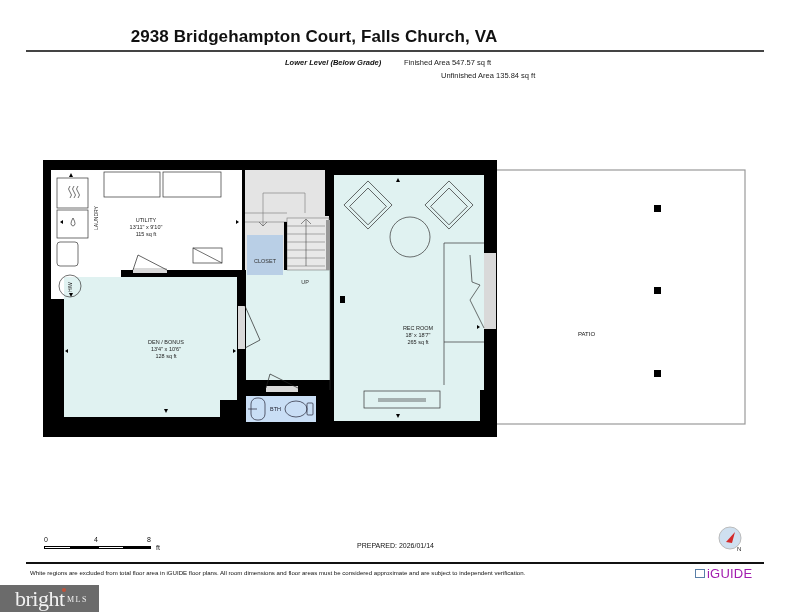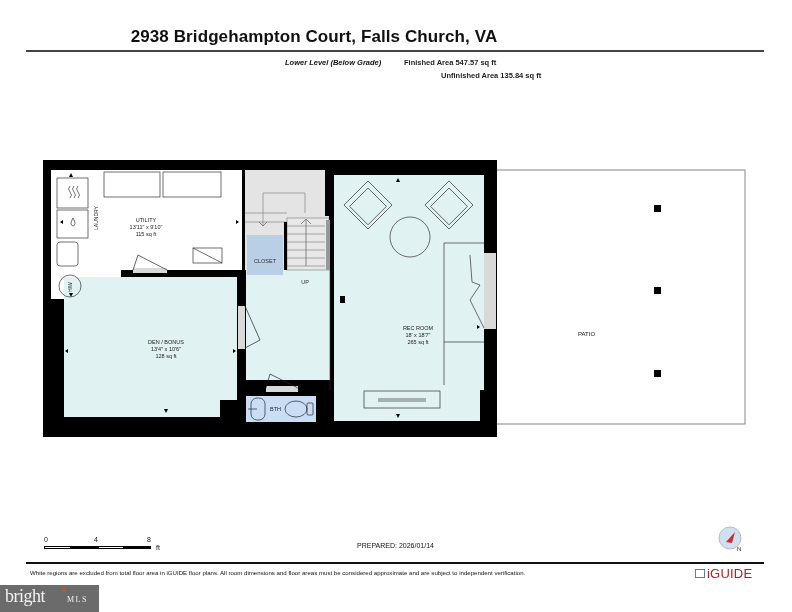--- a/index.html
+++ b/index.html
@@ -1,35 +1,35 @@
 <!DOCTYPE html>
 <html><head>
   <meta charset="utf-8">
   <style>
     * { box-sizing: border-box; margin: 0; padding: 0; }
     html, body { width: 792px; height: 612px; background: #ffffff; overflow: hidden; }
     body { position: relative; font-family: "Liberation Sans", sans-serif; color: #111; }
     .title { position: absolute; left: 0; top: 27px; width: 628px; text-align: center; font-size: 17px; font-weight: bold; letter-spacing: 0.1px; }
     .title-rule { position: absolute; left: 26px; top: 50px; width: 738px; height: 2px; background: #444; }
     .level-label { position: absolute; left: 285px; top: 58px; font-size: 7.5px; font-weight: bold; font-style: italic; }
-    .area-line { position: absolute; left: 404px; font-size: 7.5px; color: #222; font-weight: bold; }
+    .area-line { position: absolute; left: 404px; font-size: 7.5px; color: #222; }
     .plan { position: absolute; left: 0; top: 0; width: 792px; height: 612px; }
     .plan text { font-family: "Liberation Sans", sans-serif; }
     .scale-wrap { position: absolute; left: 44px; top: 536px; width: 130px; height: 20px; }
     .scale-num { position: absolute; top: 0; font-size: 7px; }
     .scale-bar { position: absolute; top: 10px; height: 3px; border: 0.5px solid #000; }
     .scale-unit { position: absolute; left: 112px; top: 8px; font-size: 7px; }
     .prepared { position: absolute; left: 357px; top: 542px; font-size: 7px; }
     .compass { position: absolute; left: 718px; top: 526px; width: 26px; height: 26px; }
     .footer-rule { position: absolute; left: 26px; top: 562px; width: 738px; height: 1.5px; background: #111; }
     .disclaimer { position: absolute; left: 30px; top: 569px; font-size: 6.1px; color: #111; }
-    .iguide { position: absolute; left: 695px; top: 566px; font-size: 13px; color: #b91c1c; font-weight: normal; letter-spacing: 0.2px; }
+    .iguide { position: absolute; left: 695px; top: 566px; font-size: 13px; color: #a21caf; font-weight: normal; letter-spacing: 0.2px; }
     .iguide-box { display: inline-block; width: 10px; height: 9px; border: 1.5px solid #5a7fa8; margin-right: 2px; vertical-align: middle; position: relative; top: -1px; }
     .bright { position: absolute; left: 0; top: 585px; width: 99px; height: 27px; background: #6b6b6b; color: #f2f2f2; }
-    .bright-word { position: absolute; left: 5px; top: 1px; font-family: "Liberation Serif", serif; font-size: 18px; letter-spacing: -0.5px; }
+    .bright-word { position: absolute; left: 15px; top: 1px; font-family: "Liberation Serif", serif; font-size: 22px; letter-spacing: -0.5px; }
     .bright-mls { position: absolute; left: 67px; top: 10px; font-family: "Liberation Serif", serif; font-size: 8px; letter-spacing: 1.5px; }
     .bright-dot { position: absolute; left: 62px; top: 3px; width: 4px; height: 4px; background: #c0523a; border-radius: 50%; }
   </style>
 </head>
 <body>
 
 <div class="title">2938 Bridgehampton Court, Falls Church, VA</div>
 <div class="title-rule"></div>
 <div class="level-label">Lower Level (Below Grade)</div>
 <div class="area-line" style="top:58px;">Finished Area 547.57 sq ft</div>

